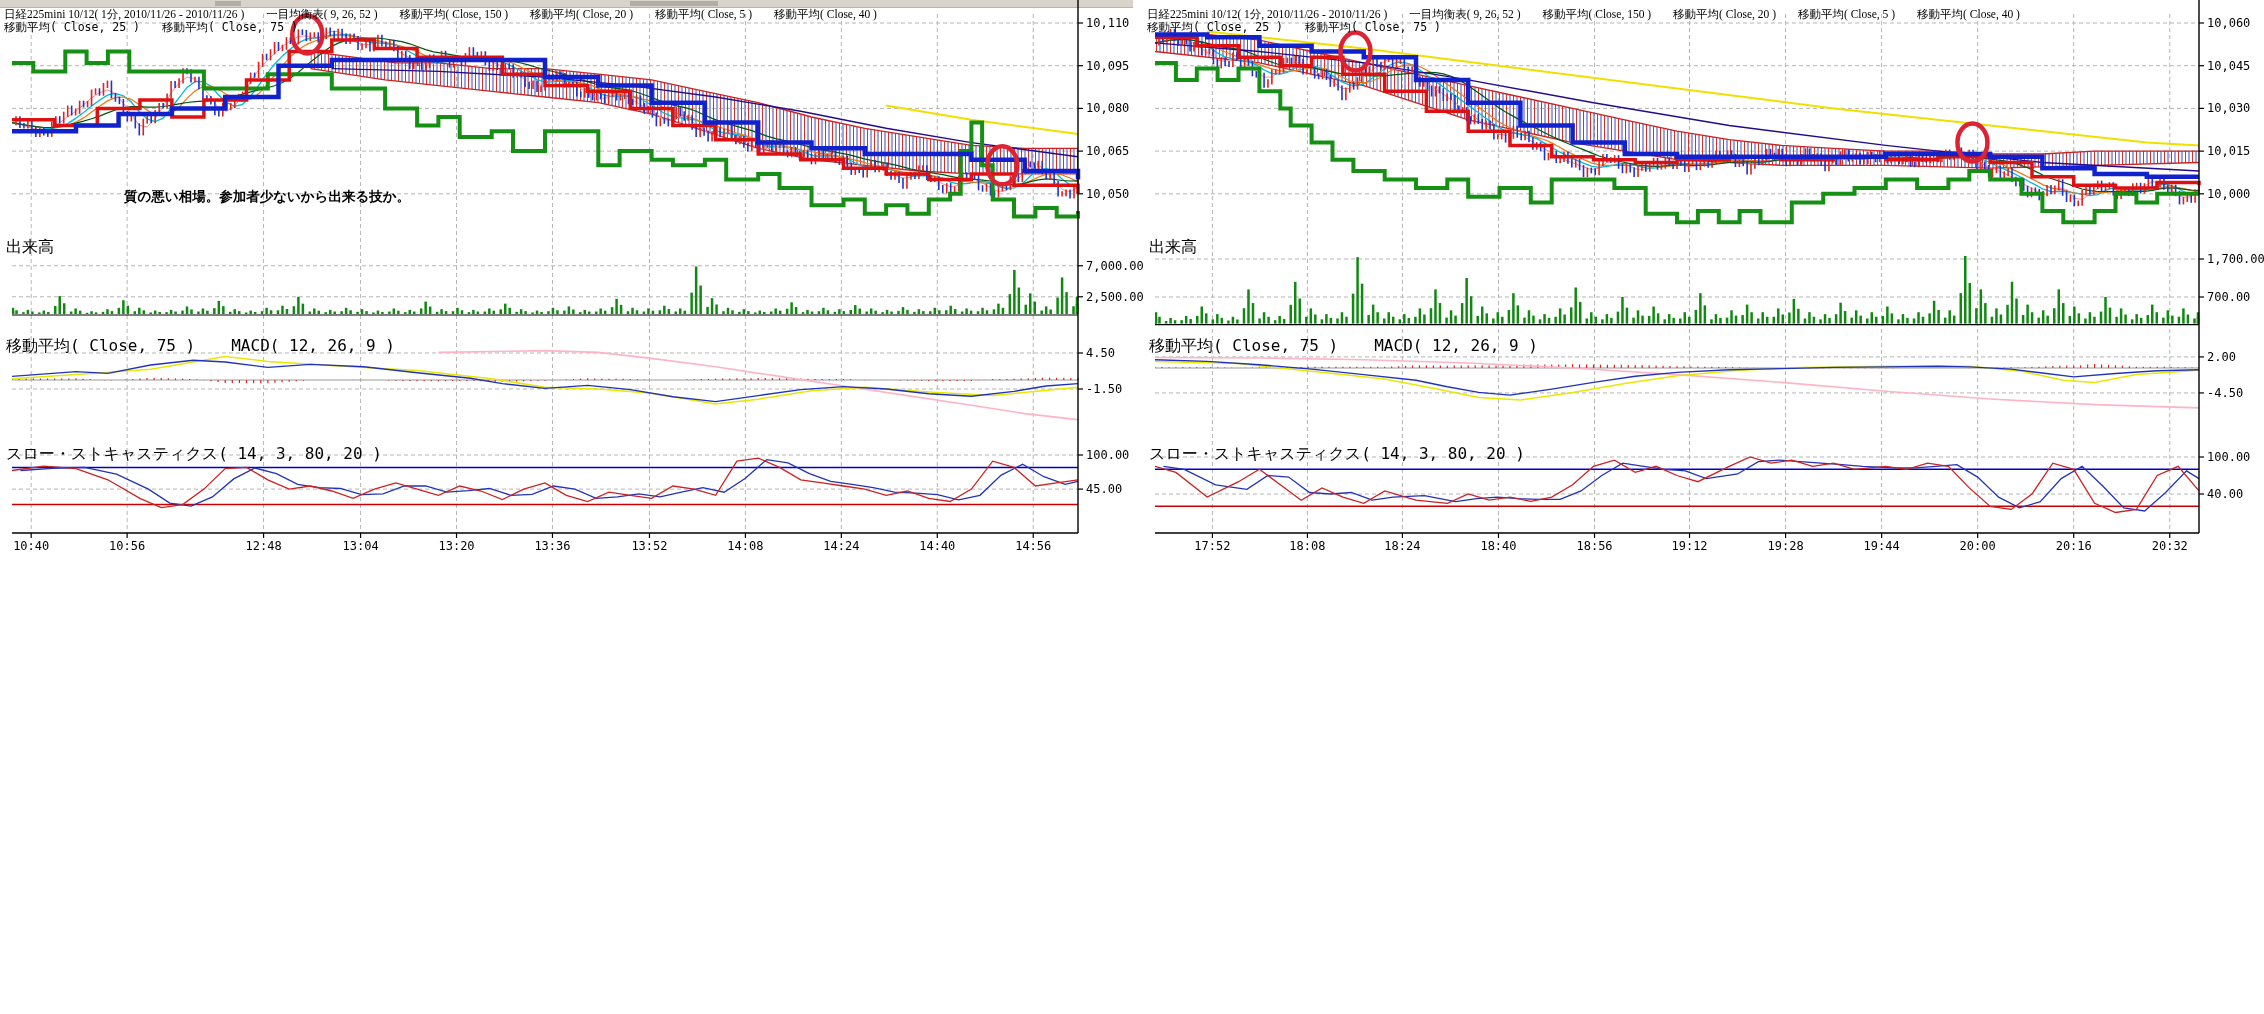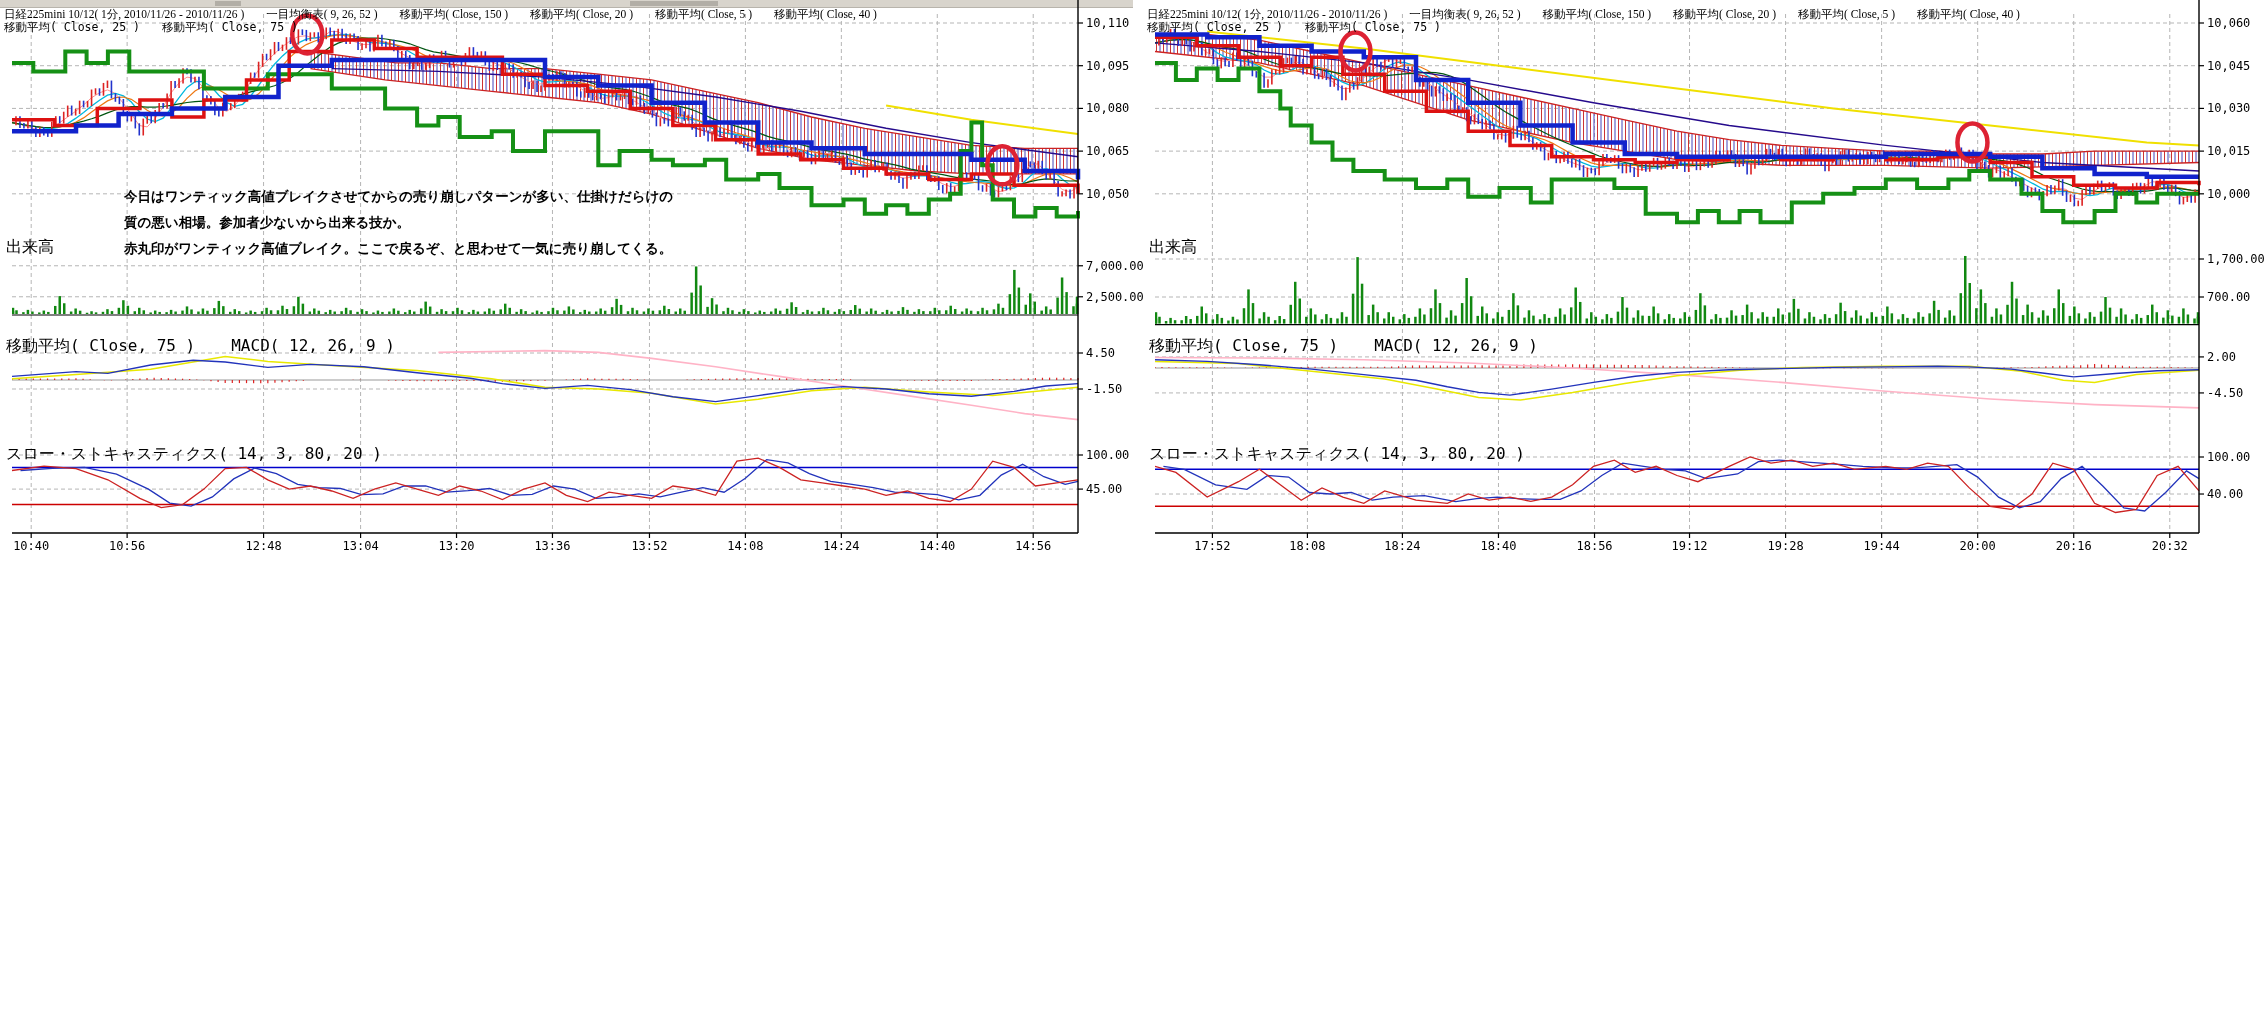--- a/index.html
+++ b/index.html
@@ -754,23 +754,21 @@
             <ellipse cx="295.28200000000004" cy="34.388" rx="15" ry="19" fill="none" stroke="#dd2233" stroke-width="4.5"></ellipse>
             <ellipse cx="990.3140000000001" cy="165.35" rx="15" ry="19" fill="none" stroke="#dd2233" stroke-width="4.5"></ellipse>
           </g>
         </svg></div>
     <div class="hdr hdr-1"><span>日経225mini 10/12( 1分, 2010/11/26 - 2010/11/26 )</span><span>一目均衡表( 9, 26, 52 )</span><span>移動平均( Close, 150 )</span><span>移動平均( Close, 20 )</span><span>移動平均( Close, 5 )</span><span>移動平均( Close, 40 )</span></div>
     <div class="hdr hdr-2"><span>移動平均( Close, 25 )</span><span>移動平均( Close, 75 )</span></div>
     <div class="pane-label vol-label">出来高</div>
     <div class="pane-label macd-label"><span>移動平均( Close, 75 )</span><span>MACD( 12, 26, 9 )</span></div>
     <div class="pane-label stoch-label">スロー・ストキャスティクス( 14, 3, 80, 20 )</div>
     <div class="annotation">
-        <div>今日はワンティック高値ブレイクさせてからの売り崩しパターンが多い、仕掛けだらけの</div>
         <div>質の悪い相場。参加者少ないから出来る技か。</div>
-        <div>赤丸印がワンティック高値ブレイク。ここで戻るぞ、と思わせて一気に売り崩してくる。</div>
       </div>
   </section>
 
   <section class="chart-panel" id="panel-1">
     <div class="svg-host" id="host-1"><svg width="1121" height="560" viewBox="0 0 1121 560" style="font-family: &quot;DejaVu Sans Mono&quot;, &quot;Liberation Mono&quot;, monospace;">
           <g>
             <line x1="57.42" y1="14" x2="57.42" y2="533" stroke="#b5b5b5" stroke-width="1" stroke-dasharray="4 3"></line>
             <line x1="152.42399999999998" y1="14" x2="152.42399999999998" y2="533" stroke="#b5b5b5" stroke-width="1" stroke-dasharray="4 3"></line>
             <line x1="247.428" y1="14" x2="247.428" y2="533" stroke="#b5b5b5" stroke-width="1" stroke-dasharray="4 3"></line>
             <line x1="343.476" y1="14" x2="343.476" y2="533" stroke="#b5b5b5" stroke-width="1" stroke-dasharray="4 3"></line>

